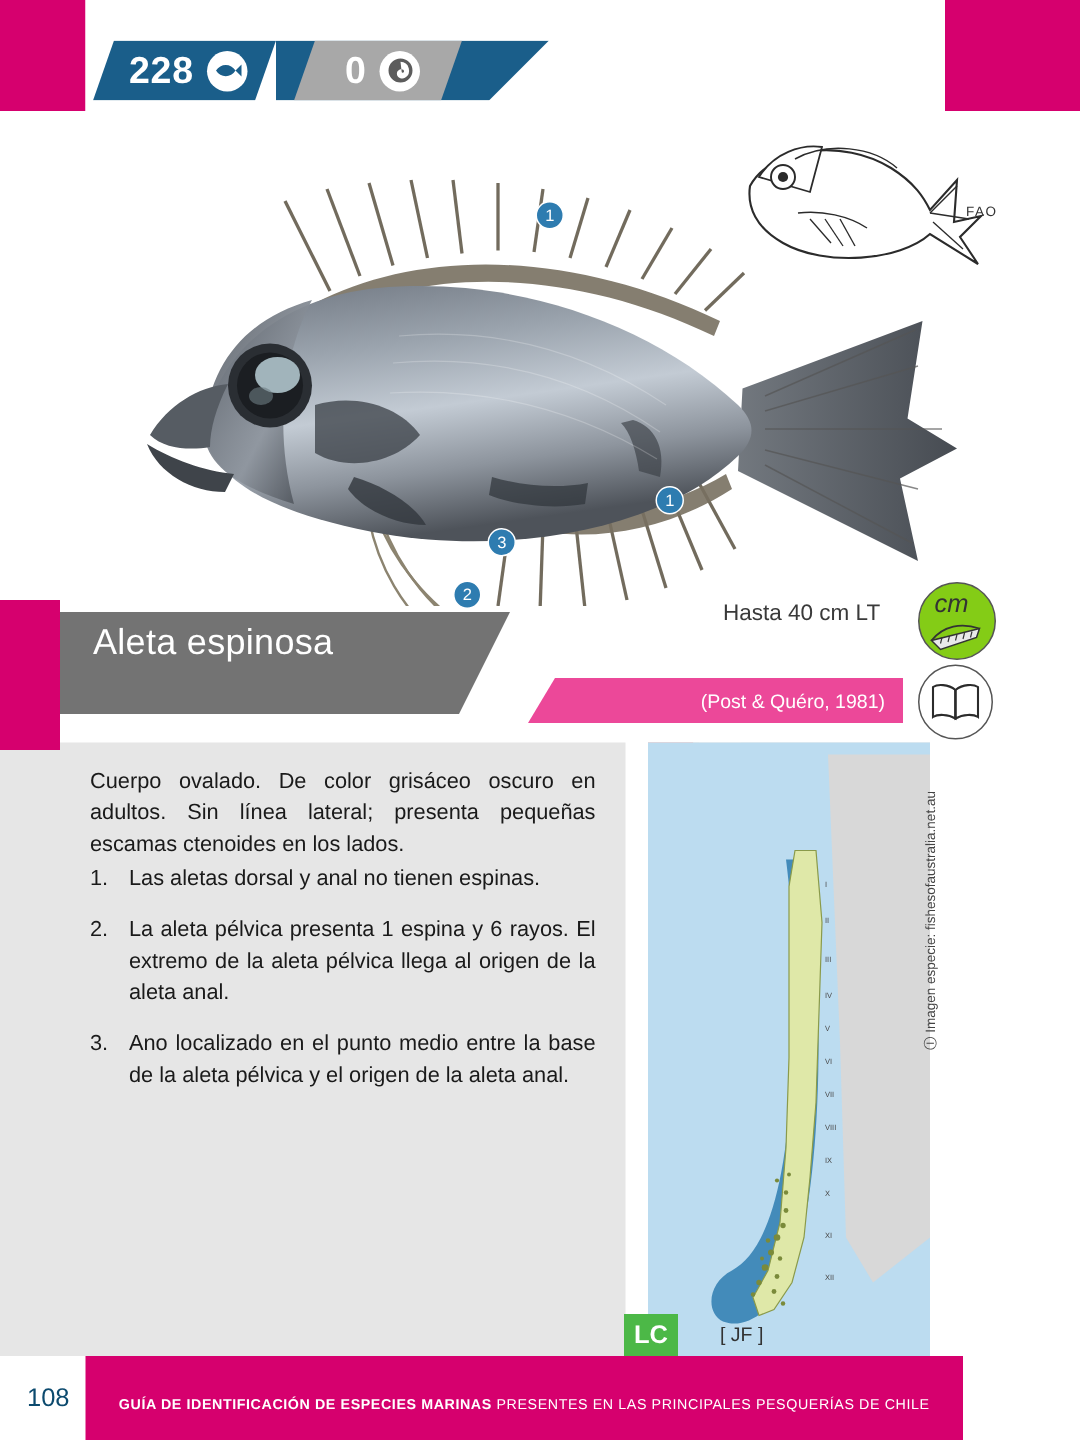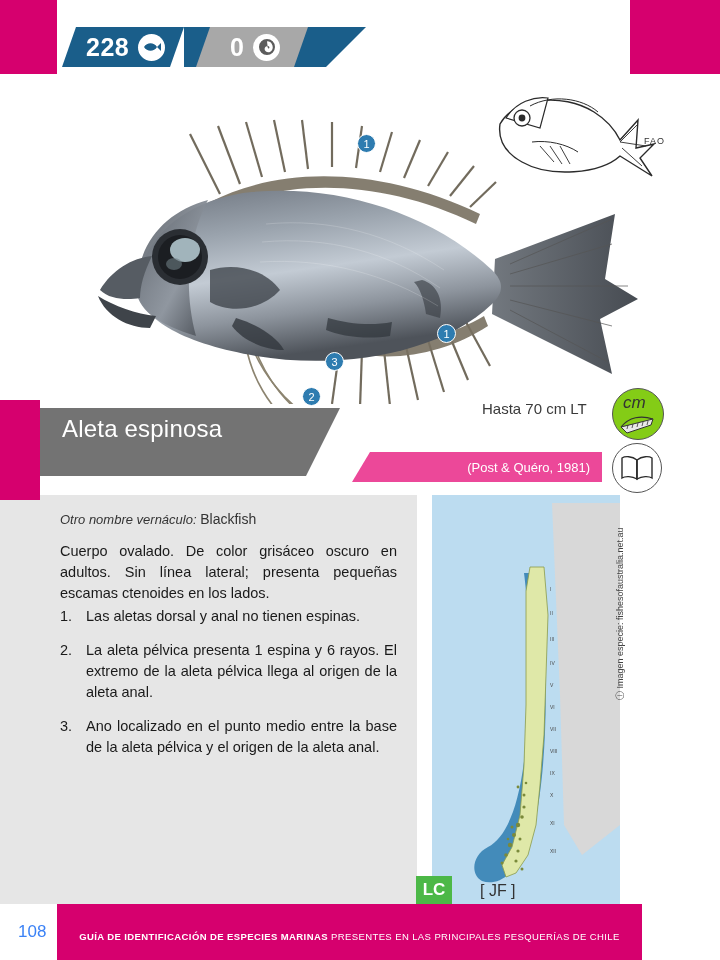--- a/index.html
+++ b/index.html
@@ -170,38 +170,38 @@
     background:#2e7cb0;
   }
   .map-svg { position:absolute; left:0; top:0; }
 
   .lc-badge {
     position:absolute; left:416px; top:876px; width:36px; height:28px;
     background:#4cb847; color:#fff; font-size:17px; font-weight:bold;
     display:flex; align-items:center; justify-content:center;
   }
   .jf-label {
-    position:absolute; left:480px; top:882px; font-size:16px; color:#333;
+    position:absolute; left:480px; top:882px; font-size:13px; color:#333;
   }
   .credit {
     position:absolute; left:614px; top:700px; font-size:9px; color:#444;
     transform:rotate(-90deg); transform-origin:left top; white-space:nowrap;
   }
 
   
   .footer-bar {
     position:absolute; left:0; bottom:0; width:720px; height:56px;
     background:#d6006e;
   }
   .footer-white {
     position:absolute; left:0; bottom:0; width:57px; height:56px;
     background:#ffffff;
   }
   .page-num {
-    position:absolute; left:18px; bottom:18px; font-size:17px; color:#3b82f6;
+    position:absolute; left:18px; bottom:18px; font-size:17px; color:#0c4a6e;
   }
   .footer-text {
     position:absolute; left:57px; bottom:18px; width:585px;
     text-align:center; color:#fff; font-size:9.5px; letter-spacing:0.4px;
   }
   .footer-text b { font-weight:bold; }
   .footer-right {
     position:absolute; right:0; bottom:0; width:78px; height:56px;
     background:#ffffff;
   }
@@ -354,21 +354,21 @@
   <div class="num-dot" style="left:262px; top:313px;">2</div>
 </div>
 
 <div class="left-pink-strip"></div>
 <div class="left-grey-strip"></div>
 
 <div class="title-band">
   <div class="title-common">Aleta espinosa</div>
 </div>
 
-<div class="size-text">Hasta 70 cm LT</div>
+<div class="size-text">Hasta 40 cm LT</div>
 
 <div class="cm-circle">
   <span class="cm-label">cm</span>
   <svg width="50" height="50" viewBox="0 0 50 50" style="position:absolute;left:0;top:0;">
     <path d="M8 38 C16 28, 28 26, 40 30" fill="none" stroke="#333" stroke-width="1.2"></path>
     <path d="M8 38 L14 44 L38 36 L40 30 Z" fill="#e9e9e9" stroke="#333" stroke-width="1"></path>
     <g stroke="#333" stroke-width="0.8">
       <line x1="14" y1="40" x2="15" y2="36"></line>
         <line x1="19" y1="39" x2="20" y2="35"></line>
       <line x1="24" y1="38" x2="25" y2="34"></line>
@@ -384,24 +384,20 @@
 
 <div class="book-circle">
   <svg width="34" height="26" viewBox="0 0 34 26">
     <path d="M17 5 C12 1, 5 1, 2 3 L2 23 C5 21, 12 21, 17 24 Z" fill="#fff" stroke="#2b2b2b" stroke-width="1.4"></path>
     <path d="M17 5 C22 1, 29 1, 32 3 L32 23 C29 21, 22 21, 17 24 Z" fill="#fff" stroke="#2b2b2b" stroke-width="1.4"></path>
     <line x1="17" y1="5" x2="17" y2="24" stroke="#2b2b2b" stroke-width="1.4"></line>
   </svg>
 </div>
 
 <div class="text-panel">
-  <div class="vern">
-    <i>Otro nombre vernáculo:</i>
-    <span class="vname">Blackfish</span>
-  </div>
   <div class="para">Cuerpo ovalado. De color grisáceo oscuro en adultos. Sin línea lateral; presenta pequeñas escamas ctenoides en los lados.</div>
   <ol class="notes">
     <li>
       <span class="n">1.</span>
       <span>Las aletas dorsal y anal no tienen espinas.</span>
     </li>
     <li>
       <span class="n">2.</span>
       <span>La aleta pélvica presenta 1 espina y 6 rayos. El extremo de la aleta pélvica llega al origen de la aleta anal.</span>
     </li>

